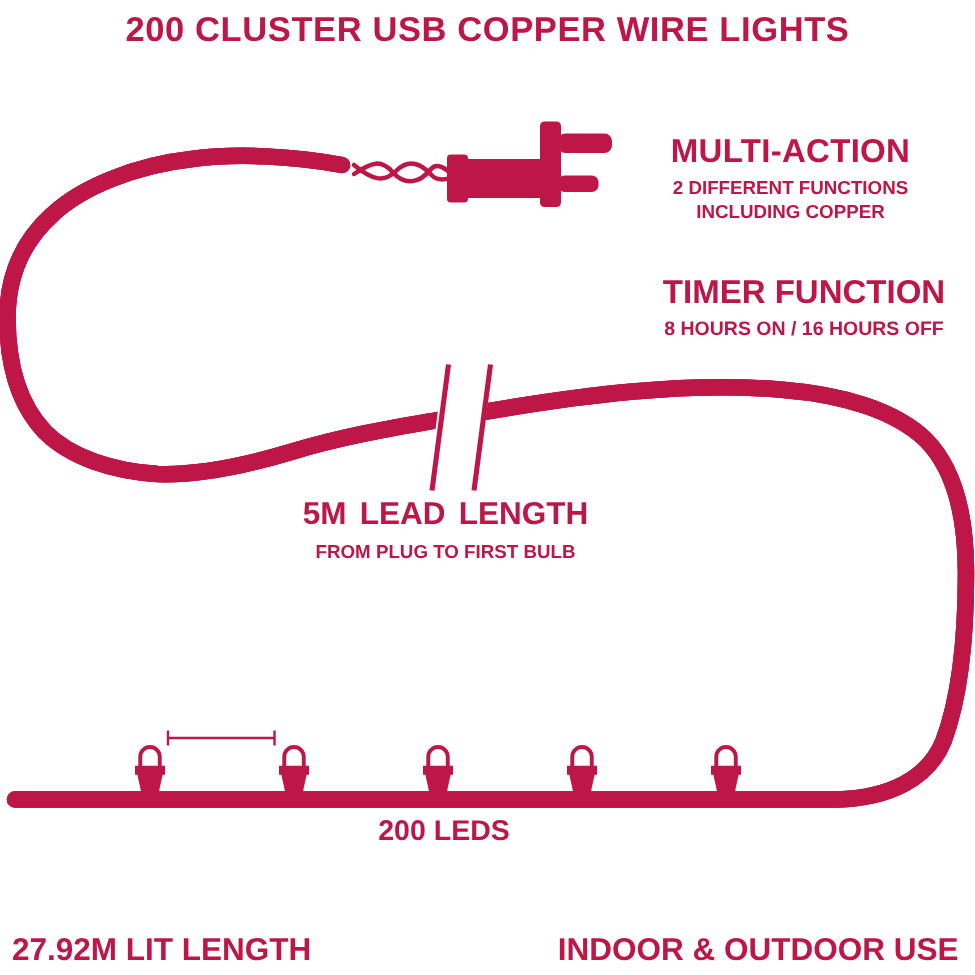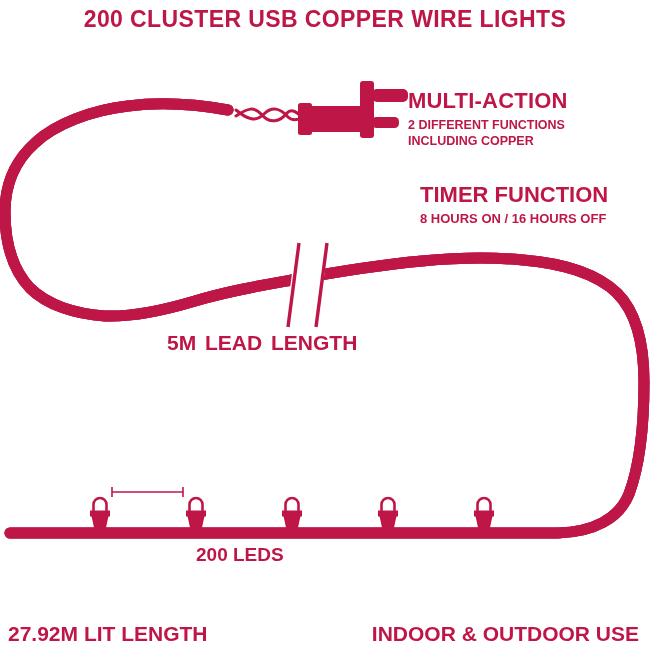--- a/index.html
+++ b/index.html
@@ -3,21 +3,21 @@
 <meta charset="utf-8">
 <style>
   html,body{margin:0;padding:0;background:#ffffff;}
   .canvas{
     position:relative;width:650px;height:650px;background:#ffffff;
     font-family:"Liberation Sans", sans-serif;overflow:hidden;
   }
   .canvas *{box-sizing:border-box;}
   svg.art{position:absolute;left:0;top:0;}
   .txt{position:absolute;color:var(--accent);font-weight:bold;line-height:1.15;}
-  .center{}
+  .center{text-align:center;}
   .page-title{left:0;top:6px;width:650px;text-align:center;font-size:23px;letter-spacing:.4px;}
   .multi{left:408px;top:88px;width:238px;}
   .multi .h{font-size:22px;letter-spacing:.2px;}
   .multi .s{font-size:12.5px;margin-top:5px;line-height:1.22;}
   .timer{left:420px;top:182px;width:232px;}
   .timer .h{font-size:22px;}
   .timer .s{font-size:13px;margin-top:5px;}
   .lead{left:167px;top:331px;width:260px;}
   .lead .h{font-size:21px;word-spacing:3px;}
   .lead .s{font-size:12.5px;margin-top:6px;}
@@ -107,20 +107,21 @@
     </div>
   </div>
 
   <div class="txt timer center">
     <div class="h">TIMER FUNCTION</div>
     <div class="s">8 HOURS ON / 16 HOURS OFF</div>
   </div>
 
   <div class="txt lead center">
     <div class="h">5M LEAD LENGTH</div>
+    <div class="s">FROM PLUG TO FIRST BULB</div>
   </div>
 
 
   <div class="txt leds-label center">200 LEDS</div>
 
   <div class="txt lit-length">27.92M LIT LENGTH</div>
 
   <div class="txt indoor">INDOOR &amp; OUTDOOR USE</div>
 
 </div>

